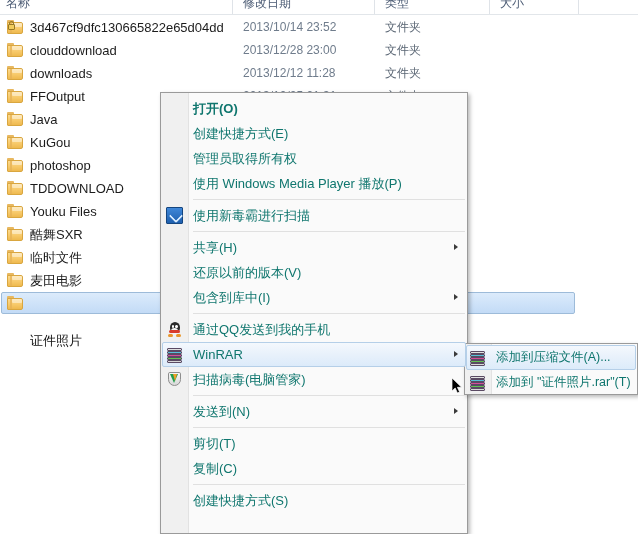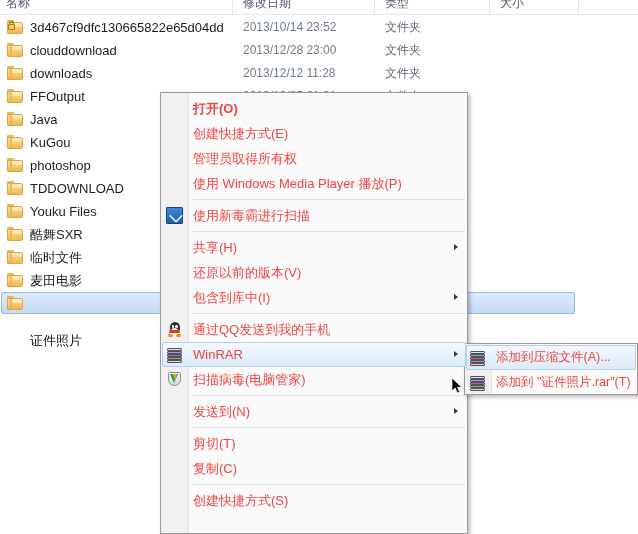--- a/index.html
+++ b/index.html
@@ -103,21 +103,21 @@
   #ctxmenu{left:160px;top:92px;width:308px;height:442px;}
   #submenu{left:464px;top:343px;width:174px;height:52px;background:#fafafa;}
   #submenu .gutter{width:26px;}
   #submenu .gutterline{left:26px;}
 
   .mi{
     position:relative;height:25px;line-height:25px;
     margin:0; z-index:2;
   }
   .mi .mlabel{
-    position:absolute;left:32px;top:0;font-size:13px;color:#ef4444;
+    position:absolute;left:32px;top:0;font-size:13px;color:#0f766e;
     white-space:nowrap;
   }
   .mi.bold .mlabel{font-weight:bold;}
   .mi .arrow{
     position:absolute;right:9px;top:9px;width:0;height:0;
     border-left:4px solid #3a3a3a;
     border-top:3.5px solid transparent;
     border-bottom:3.5px solid transparent;
   }
   .mi .micon{position:absolute;left:5px;top:4px;width:17px;height:17px;}

